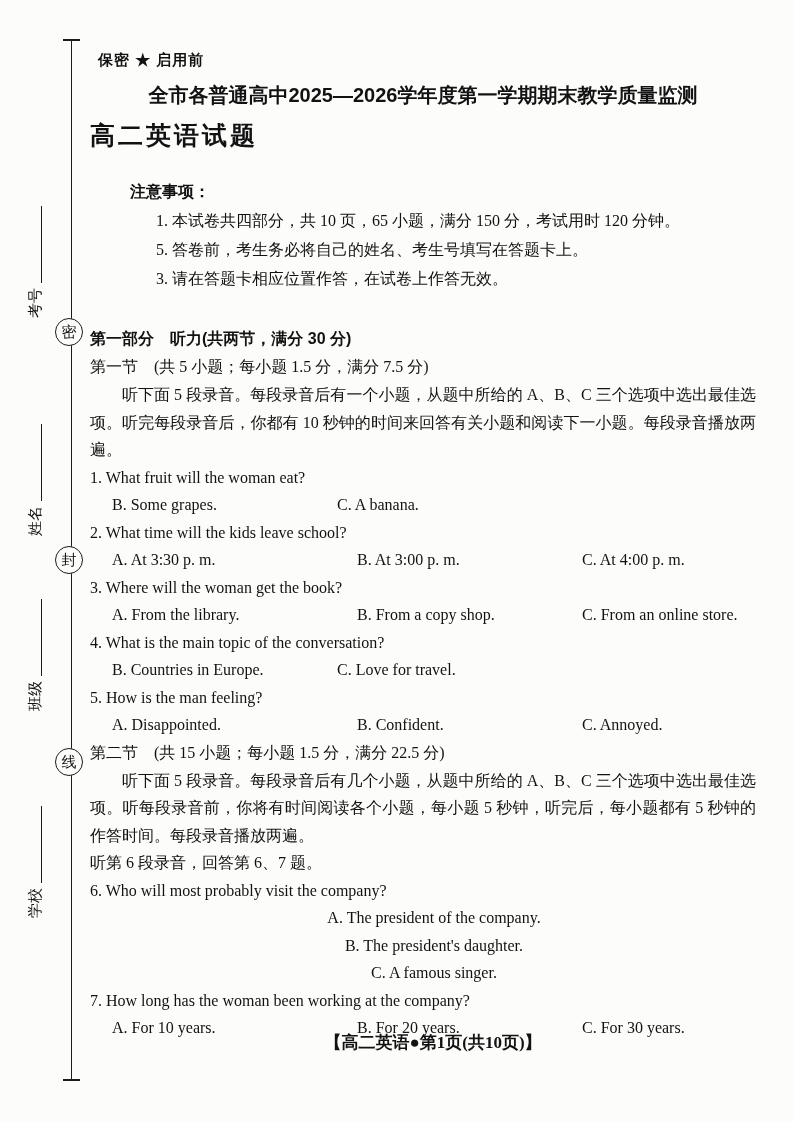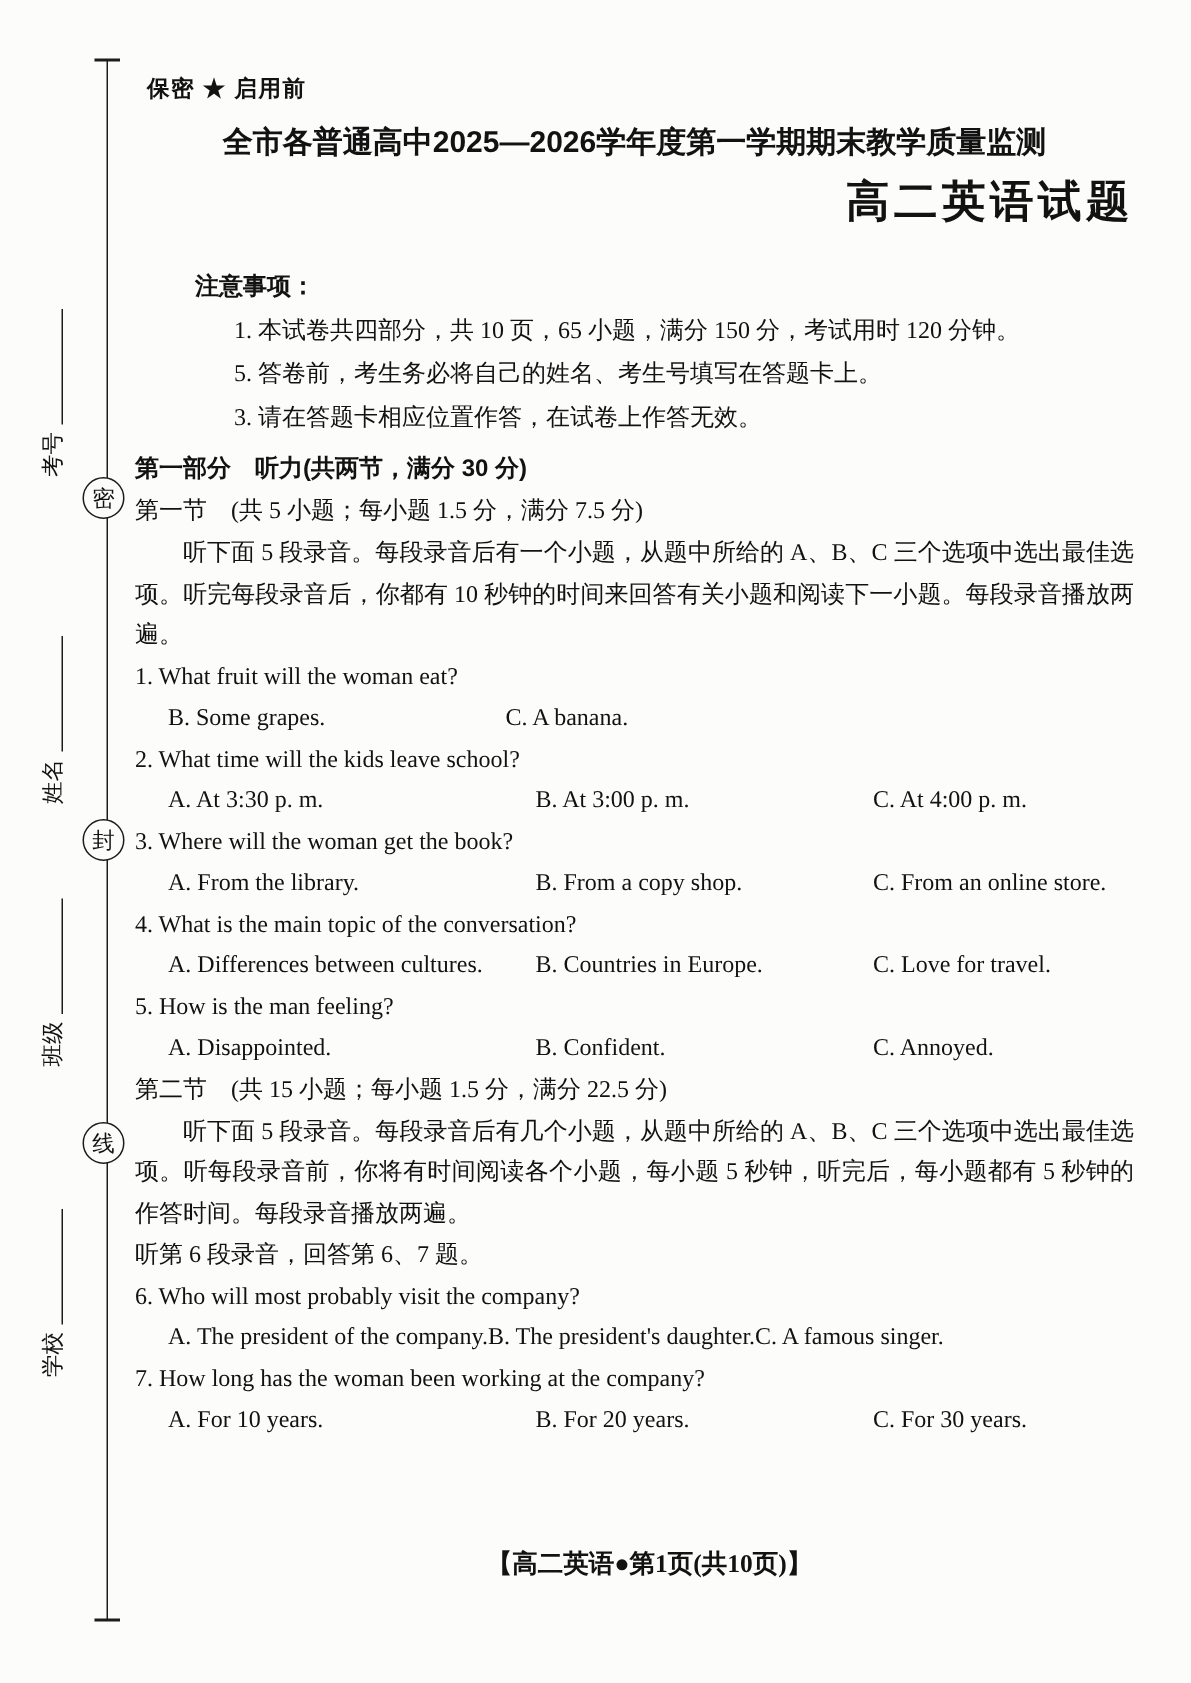--- a/index.html
+++ b/index.html
@@ -21,34 +21,34 @@
   .seal-field .blank { flex:1; border-bottom:1.5px solid #1c1c1c; margin-bottom:3px; }
   .seal-mark {
     position:absolute; left:55px; width:28px; height:28px; border-radius:50%;
     border:1.5px solid #1c1c1c; background:#fcfcfa;
     display:flex; align-items:center; justify-content:center; font-size:15px;
   }
   
   .content { position:absolute; left:90px; top:46px; width:666px; font-size:16px; line-height:27.5px; }
   .confidential { font-weight:bold; font-size:15px; margin-left:8px; font-family:"Liberation Sans", sans-serif; letter-spacing:1px; }
   .title { text-align:center; font-weight:bold; font-size:20px; margin-top:8px; font-family:"Liberation Sans", sans-serif; }
-  .subtitle { text-align:right; font-weight:bold; font-size:29px; line-height:40px; margin-top:6px; font-family:"Liberation Sans", sans-serif; letter-spacing:3px; }
+  .subtitle { text-align:left; font-weight:bold; font-size:25px; line-height:40px; margin-top:6px; font-family:"Liberation Sans", sans-serif; letter-spacing:3px; }
   .notes { margin-top:22px; margin-left:40px; }
   .notes-heading { font-weight:bold; font-family:"Liberation Sans", sans-serif; font-size:16px; line-height:29px; }
   .notes-item { margin-left:26px; line-height:29px; }
-  .part-heading { font-weight:bold; font-family:"Liberation Sans", sans-serif; font-size:16px; margin-top:6px; line-height:28px; }
+  .part-heading { font-weight:bold; font-family:"Liberation Sans", sans-serif; font-size:16px; margin-top:32px; line-height:28px; }
   .section-heading { line-height:28px; }
   .instructions { text-indent:2em; text-align:justify; }
   .listen-prompt { line-height:27.5px; }
   .q-line { line-height:27.5px; }
   .options { display:flex; padding-left:22px; }
   .options .opt-a { width:245px; }
   .options .opt-b { width:225px; }
   .options .opt-c { flex:1; }
-  .options.stacked { flex-direction:row;align-items:center; }
+  .options.stacked { flex-direction:column;align-items:center; }
   .options.stacked .opt-a, .options.stacked .opt-b, .options.stacked .opt-c { width:auto; flex:none; }
   .footer { position:absolute; left:100px; width:666px; bottom:68px; text-align:center; font-weight:bold; font-size:17px; }
 </style>
 </head>
 <body>
 
 <div class="page">
 
   <div class="seal-rule"></div>
   <div class="seal-tick top"></div>
@@ -119,21 +119,20 @@
       <div class="options">
         <span class="opt-a">A. From the library.</span>
         <span class="opt-b">B. From a copy shop.</span>
         <span class="opt-c">C. From an online store.</span>
       </div>
     </div>
 
     <div class="question">
       <div class="q-line">4. What is the main topic of the conversation?</div>
       <div class="options">
-        <span class="opt-a">A. Differences between cultures.</span>
         <span class="opt-b">B. Countries in Europe.</span>
         <span class="opt-c">C. Love for travel.</span>
       </div>
     </div>
 
     <div class="question">
       <div class="q-line">5. How is the man feeling?</div>
       <div class="options">
         <span class="opt-a">A. Disappointed.</span>
         <span class="opt-b">B. Confident.</span>

